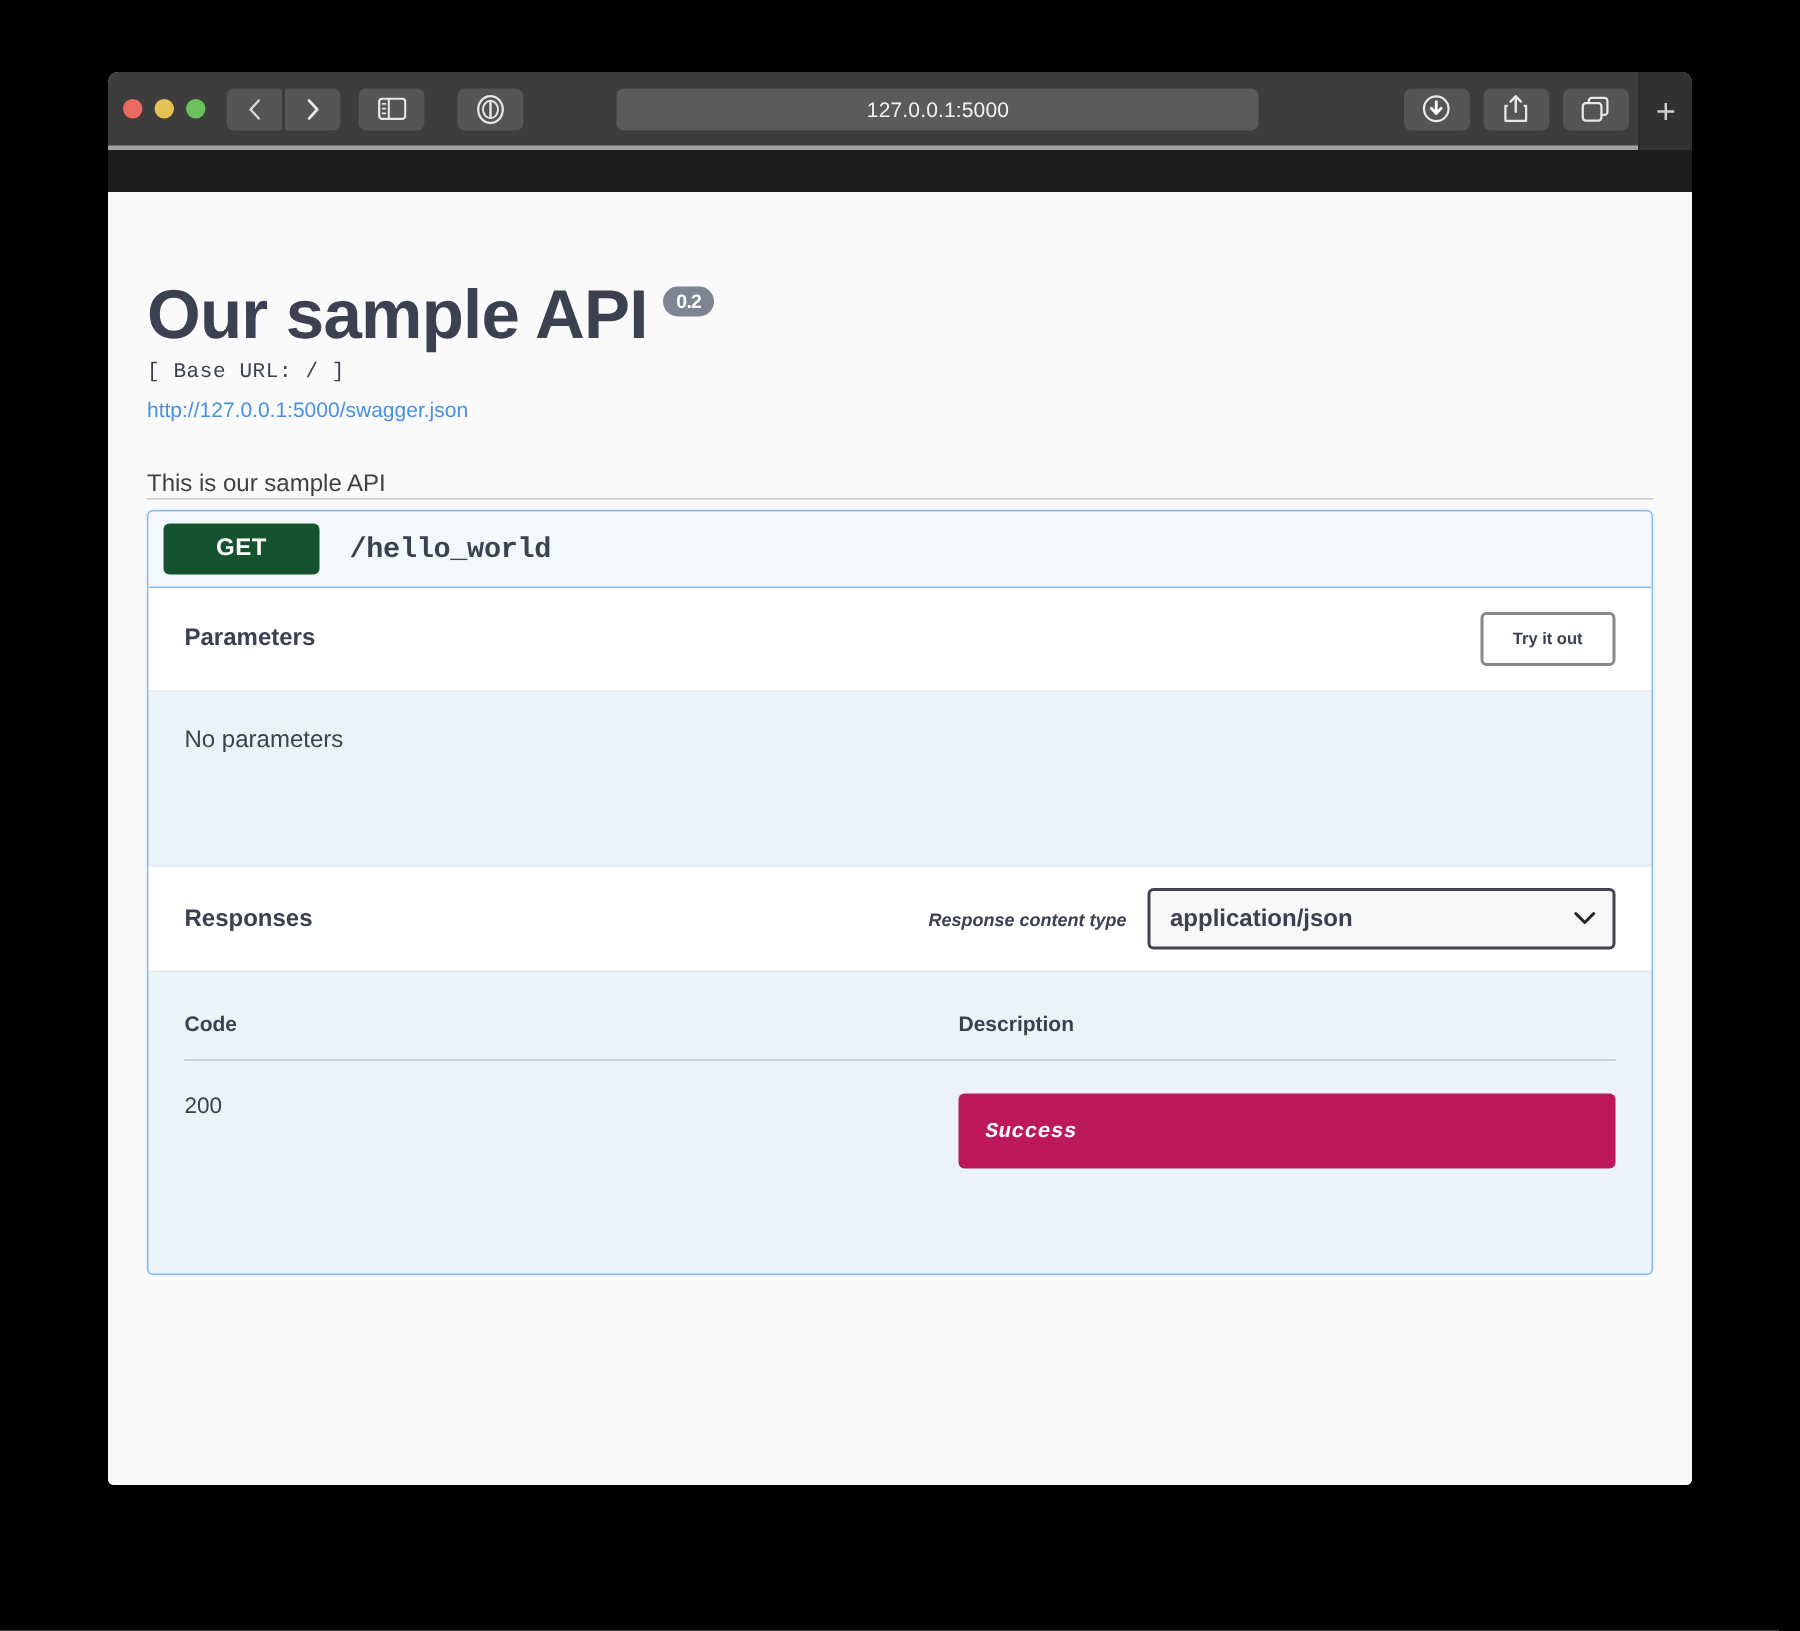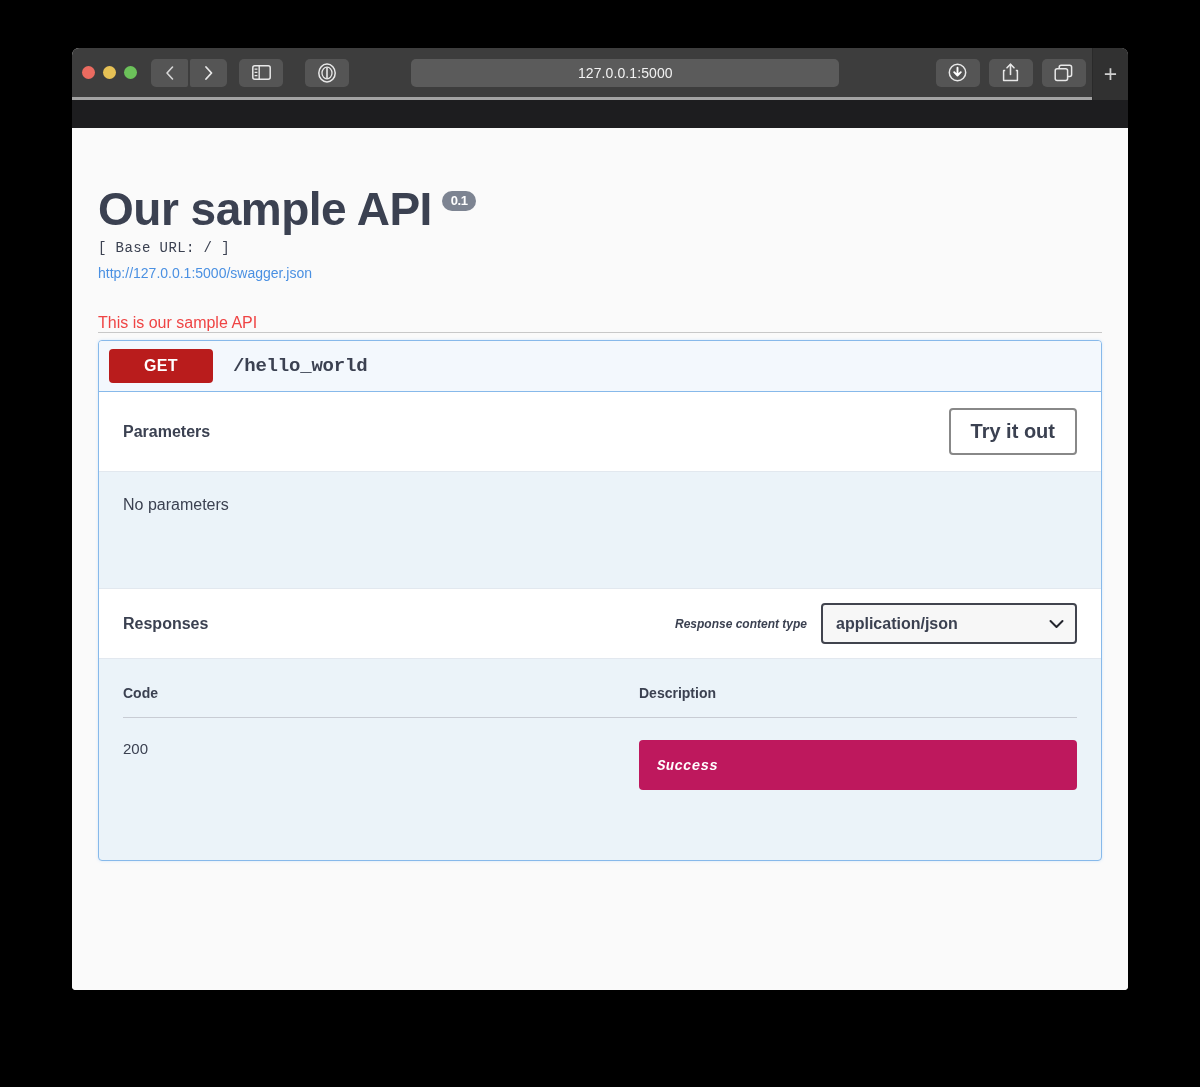--- a/index.html
+++ b/index.html
@@ -137,21 +137,21 @@
   }
   .swagger-link {
     display: block;
     font-size: 14px;
     color: #4a90e2;
     margin-top: 9px;
     text-decoration: none;
   }
   .api-desc {
     font-size: 16px;
-    color: #ef4444;
+    color: #404040;
     margin-top: 33px;
   }
 
   
   .namespace {
     margin-top: 74px;
     display: flex;
     align-items: baseline;
     position: relative;
     padding-bottom: 14px;
@@ -188,21 +188,21 @@
   }
 
   .opblock-summary {
     background: #f3f8fd;
     border-bottom: 1px solid #87b9ea;
     display: flex;
     align-items: center;
     padding: 8px 10px;
   }
   .method-badge {
-    background: #b91c1c;
+    background: #14532d;
     color: #ffffff;
     font-size: 16px;
     font-weight: bold;
     font-family: "Liberation Sans", sans-serif;
     border-radius: 4px;
     min-width: 104px;
     text-align: center;
     padding: 8px 0;
     letter-spacing: .4px;
   }
@@ -225,21 +225,21 @@
   .section-title {
     font-size: 16px;
     font-weight: bold;
     color: #3b4151;
   }
   .tryout-btn {
     margin-left: auto;
     background: #ffffff;
     border: 2px solid #888888;
     border-radius: 4px;
-    font-size: 20px;
+    font-size: 11px;
     font-weight: bold;
     color: #3b4151;
     padding: 10px 20px;
     cursor: pointer;
     font-family: "Liberation Sans", sans-serif;
     text-align: right;
   }
 
   .params-body {
     padding: 24px;
@@ -259,21 +259,21 @@
   .resp-ct-label {
     margin-left: auto;
     font-size: 12px;
     font-weight: bold;
     color: #3b4151;
     margin-right: 14px;
     font-style: italic;
   }
   .select-wrap {
     position: relative;
-    width: 256px;
+    width: 312px;
   }
   .ct-select {
     width: 100%;
     appearance: none;
     -webkit-appearance: none;
     background: #f7f7f7;
     border: 2px solid #41444e;
     border-radius: 4px;
     font-size: 16px;
     font-weight: bold;
@@ -397,21 +397,21 @@
     </div>
   </div>
 
   <div class="darkstrip"></div>
 
   <div class="page">
 
     <div class="info-block">
       <div class="api-title">
         <span>Our sample API</span>
-        <span class="version-badge">0.1</span>
+        <span class="version-badge">0.2</span>
       </div>
       <div class="base-url">[ Base URL: / ]</div>
       <a class="swagger-link" href="#">http://127.0.0.1:5000/swagger.json</a>
       <div class="api-desc">This is our sample API</div>
     </div>
 
     <div class="hr"></div>
 
     <div class="opblock">
 

